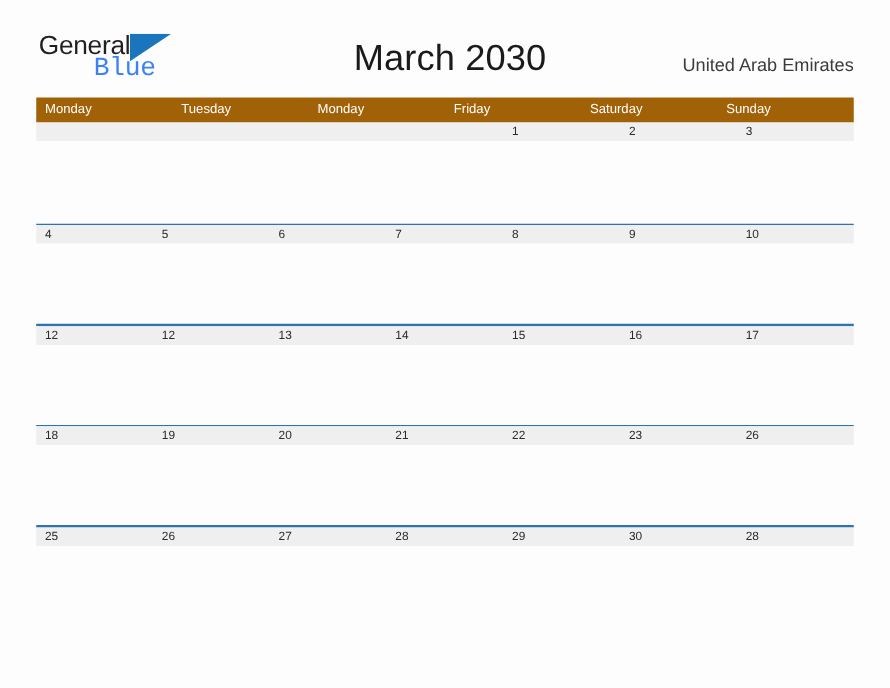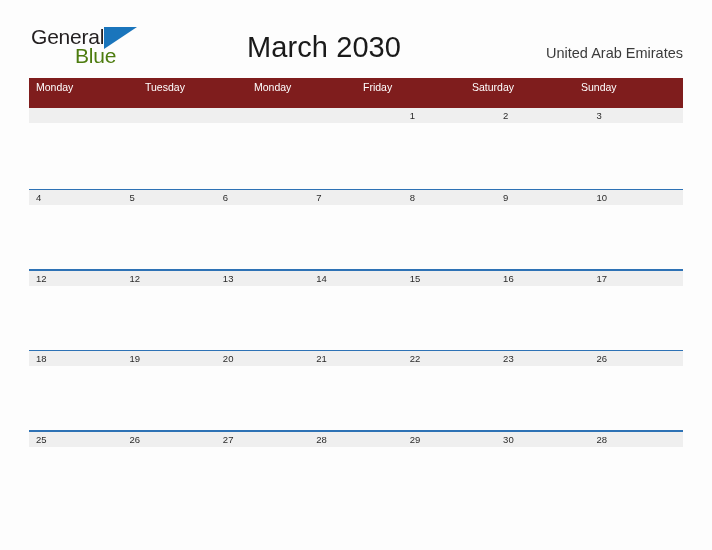--- a/index.html
+++ b/index.html
@@ -46,43 +46,45 @@
     color: #231F20;
     letter-spacing: -0.2px;
     white-space: nowrap;
   }
   .logo-blue {
     position: absolute;
     left: 44px;
     top: 19px;
     font-size: 21px;
     line-height: 24px;
-    color: #4d7c0f;
+    color: #3b82f6;
     letter-spacing: -0.2px;
     white-space: nowrap;
+    font-family: Liberation Mono, monospace;
   }
   .logo-flag {
     position: absolute;
     left: 73px;
     top: 2px;
     width: 33px;
     height: 22px;
   }
 
   .cal-title {
     position: absolute;
     left: 0;
     top: 29px;
     width: 648px;
     text-align: center;
     font-size: 29px;
     line-height: 36px;
     color: #1A1A1A;
     font-weight: normal;
     letter-spacing: 0.1px;
+    padding-left: 36px;
   }
 
   .region-label {
     position: absolute;
     right: 29px;
     top: 44px;
     font-size: 14.5px;
     line-height: 19px;
     color: #3B3B3B;
     white-space: nowrap;
@@ -92,22 +94,22 @@
   .calendar {
     position: absolute;
     left: 29px;
     top: 78px;
     width: 654px;
   }
 
   .weekday-row {
     display: flex;
     width: 654px;
-    height: 30px;
-    background: #7f1d1d;
+    height: 20px;
+    background: #a16207;
   }
   .weekday-cell {
     flex: 1 1 0;
     box-sizing: border-box;
     padding-left: 7px;
     font-size: 10.5px;
     line-height: 18px;
     color: #FFFFFF;
     white-space: nowrap;
     overflow: hidden;

